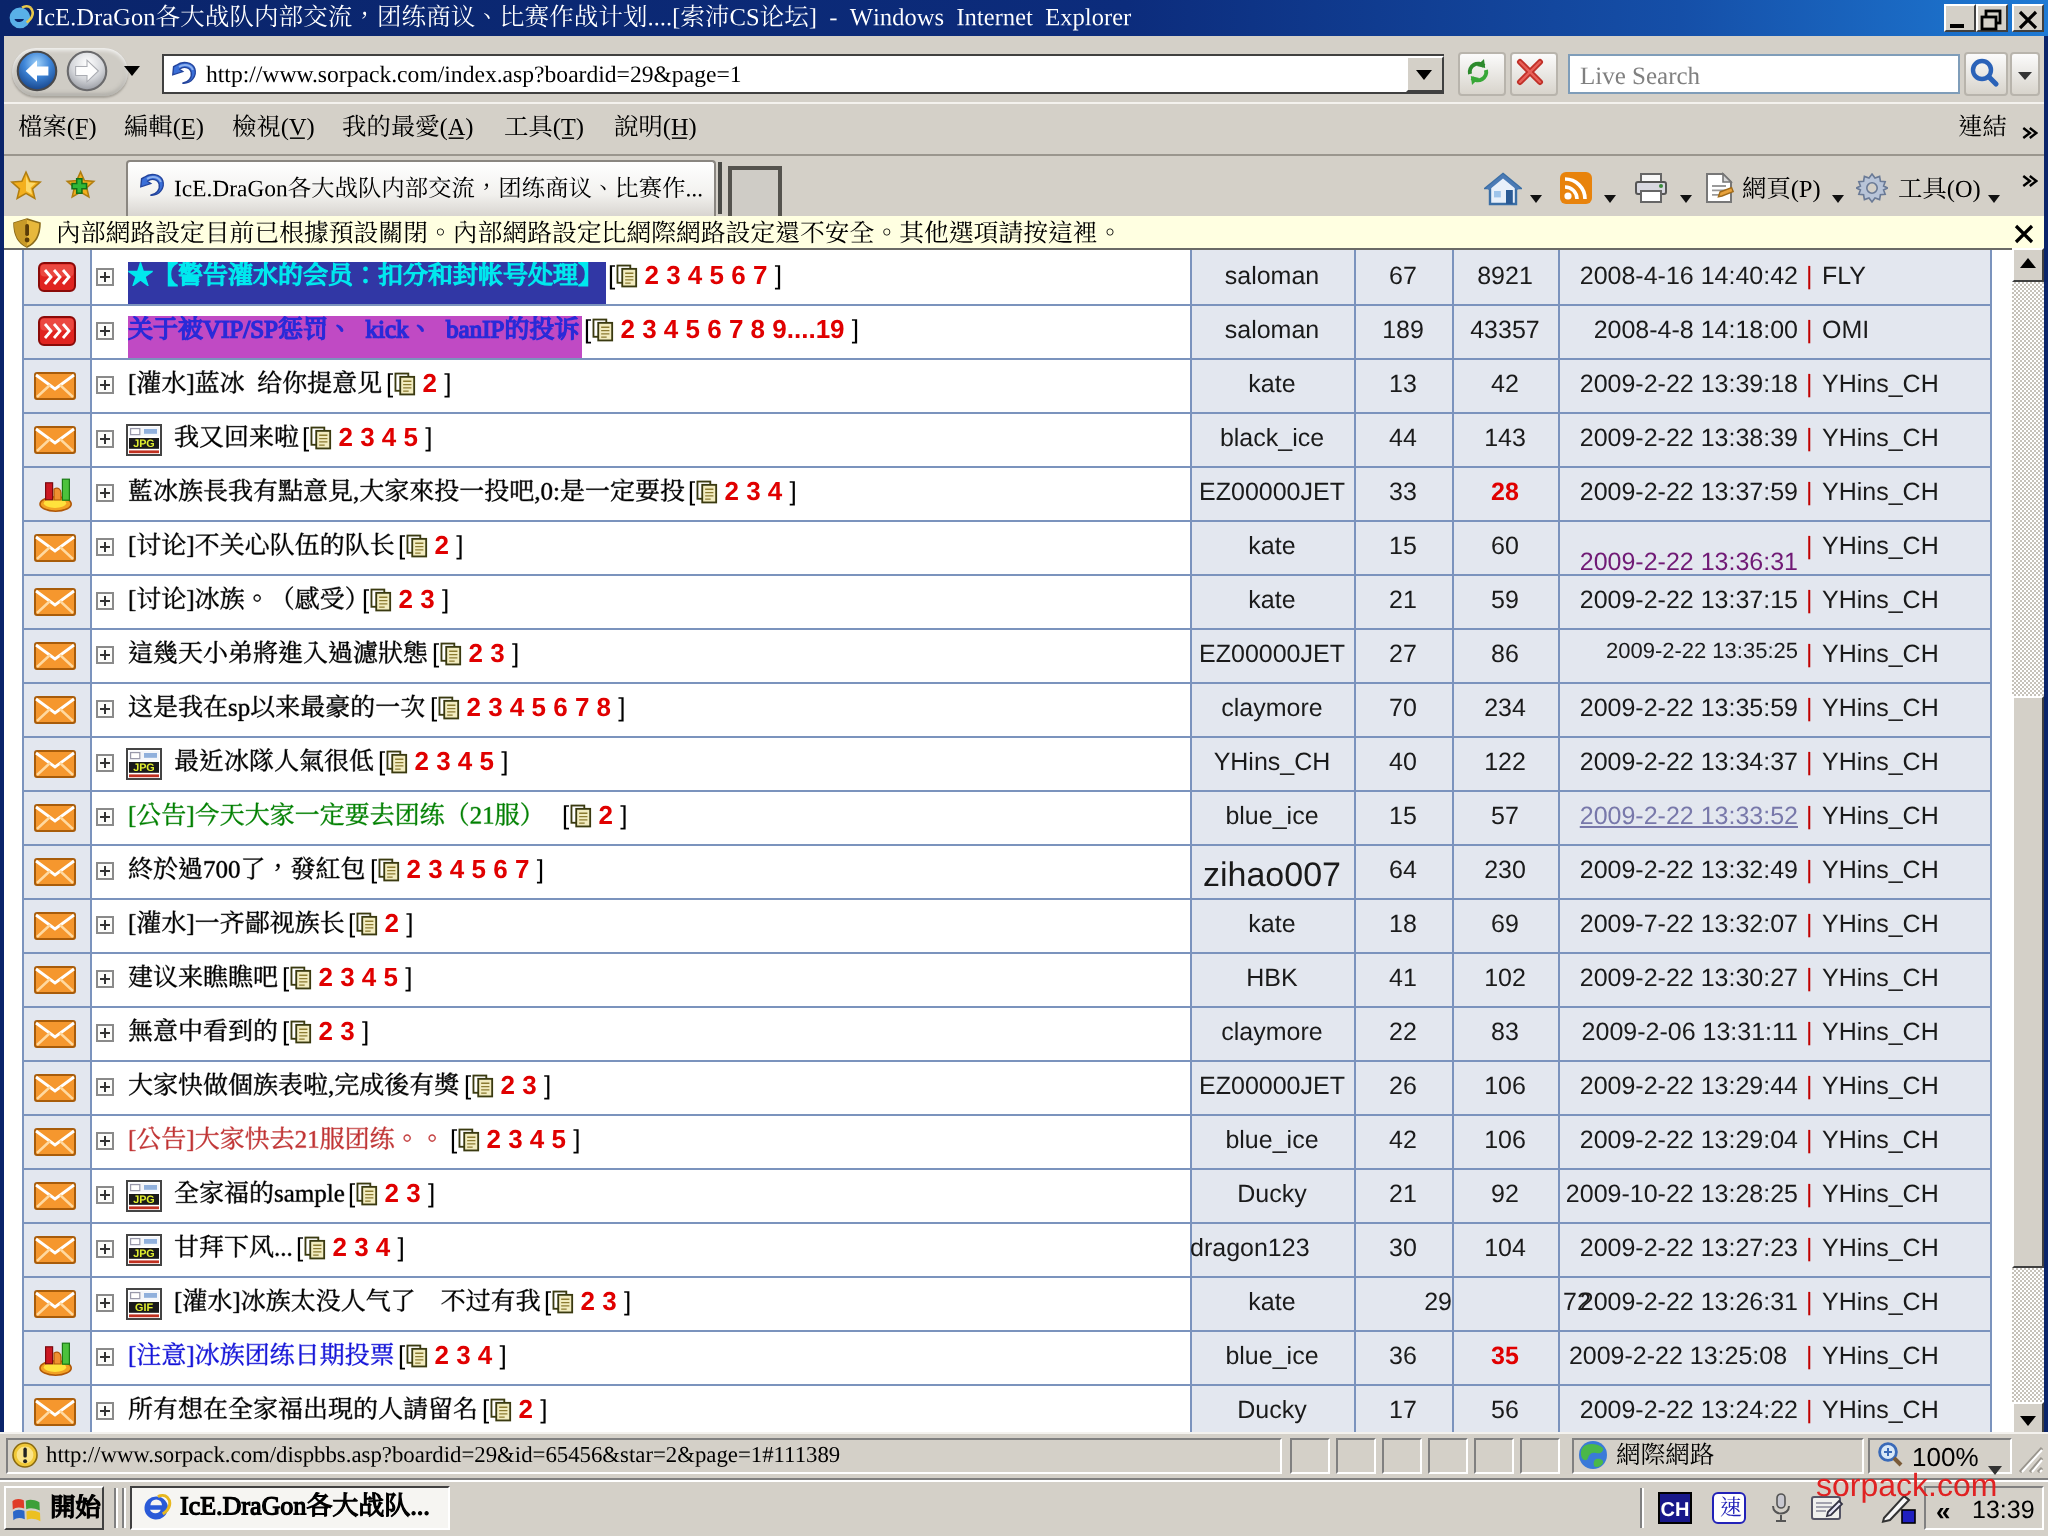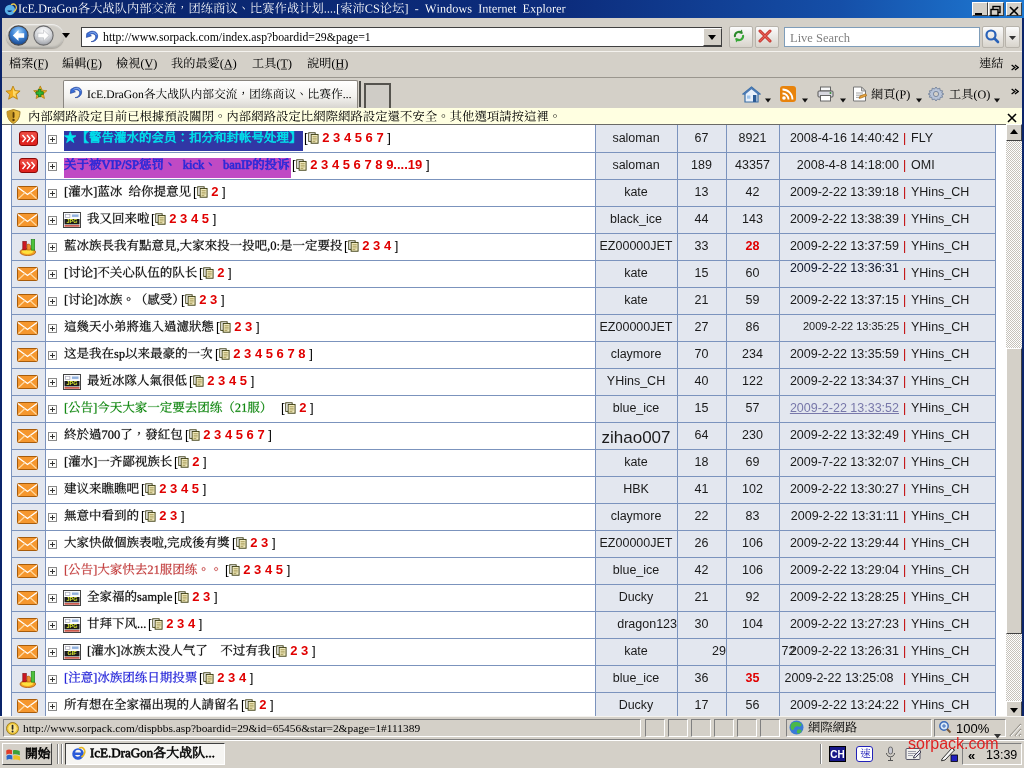--- a/index.html
+++ b/index.html
@@ -905,21 +905,21 @@
         </g>
       </svg></div>
     <div class="ab" style="left:197px;top:140px;font-size:13px;color:#000;white-space:pre;line-height:15px">[<span style="display:inline-block;vertical-align:-2px;width:11px;height:12px"><svg width="11" height="12" viewBox="0 0 12 13">
           <rect x="0.8" y="0.8" width="7" height="9.4" fill="#fff" stroke="#3a3a10" stroke-width="1"></rect>
           <rect x="3.4" y="2.6" width="7.6" height="9.6" fill="#f2ecc0" stroke="#3a3a10" stroke-width="1"></rect>
           <path d="M5 5 h4.5 M5 6.8 h4.5 M5 8.6 h4.5 M5 10.4 h3" stroke="#8a7a30" stroke-width=".7"></path>
         </svg></span> <b style="color:#e00000">2</b> ]</div>
     <div class="ab" style="left:593px;top:141px;width:82px;text-align:center;font-size:12.5px;color:#1a1a1a">kate</div>
     <div class="ab" style="left:675px;top:141px;width:49px;text-align:center;font-size:12.5px;color:#1a1a1a">15</div>
     <div class="ab" style="left:724px;top:141px;width:53px;text-align:center;font-size:12.5px;color:#1a1a1a">60</div>
-    <div class="ab" style="left:777px;top:136px;width:120px;text-align:right;font-size:12.5px;color:#0f172a">2009-2-22 13:36:31</div>
+    <div class="ab" style="left:777px;top:149px;width:120px;text-align:right;font-size:12.5px;color:#701a75">2009-2-22 13:36:31</div>
     <div class="ab" style="left:901px;top:141px;font-size:12.5px;color:#c00000">|</div>
     <div class="ab" style="left:909px;top:141px;font-size:12.5px;color:#1a1a1a">YHins_CH</div>
     <div class="ab" style="left:15px;top:169px"><svg width="21" height="14" viewBox="0 0 21 14">
         <rect x="0.5" y="0.5" width="20" height="13" rx="1" fill="#f5972e" stroke="#a85c0a" stroke-width="1"></rect>
         <path d="M1 1.5 L10.5 8.5 L20 1.5" fill="none" stroke="#ffffff" stroke-width="1.4"></path>
         <path d="M1.5 12.5 L8 6.5 M19.5 12.5 L13 6.5" fill="none" stroke="#ffd9a0" stroke-width="1.2"></path>
       </svg></div>
     <div class="ab" style="left:46px;top:167px"><svg width="9" height="9">
         <rect x="0.5" y="0.5" width="8" height="8" fill="#fcfcfa" stroke="#8a8a8a" stroke-width="1"></rect>
         <path d="M2 4.5 h5 M4.5 2 v5" stroke="#333" stroke-width="1"></path>
@@ -1226,21 +1226,21 @@
         </g>
       </svg></div>
     <div class="ab" style="left:139px;top:383px;font-size:13px;color:#000;white-space:pre;line-height:15px">[<span style="display:inline-block;vertical-align:-2px;width:11px;height:12px"><svg width="11" height="12" viewBox="0 0 12 13">
           <rect x="0.8" y="0.8" width="7" height="9.4" fill="#fff" stroke="#3a3a10" stroke-width="1"></rect>
           <rect x="3.4" y="2.6" width="7.6" height="9.6" fill="#f2ecc0" stroke="#3a3a10" stroke-width="1"></rect>
           <path d="M5 5 h4.5 M5 6.8 h4.5 M5 8.6 h4.5 M5 10.4 h3" stroke="#8a7a30" stroke-width=".7"></path>
         </svg></span> <b style="color:#e00000">2 3</b> ]</div>
     <div class="ab" style="left:593px;top:384px;width:82px;text-align:center;font-size:12.5px;color:#1a1a1a">claymore</div>
     <div class="ab" style="left:675px;top:384px;width:49px;text-align:center;font-size:12.5px;color:#1a1a1a">22</div>
     <div class="ab" style="left:724px;top:384px;width:53px;text-align:center;font-size:12.5px;color:#1a1a1a">83</div>
-    <div class="ab" style="left:777px;top:384px;width:120px;text-align:right;font-size:12.5px;color:#1a1a1a">2009-2-22 13:31:11</div>
+    <div class="ab" style="left:777px;top:384px;width:120px;text-align:right;font-size:12.5px;color:#1a1a1a">2009-2-06 13:31:11</div>
     <div class="ab" style="left:901px;top:384px;font-size:12.5px;color:#c00000">|</div>
     <div class="ab" style="left:909px;top:384px;font-size:12.5px;color:#1a1a1a">YHins_CH</div>
     <div class="ab" style="left:15px;top:412px"><svg width="21" height="14" viewBox="0 0 21 14">
         <rect x="0.5" y="0.5" width="20" height="13" rx="1" fill="#f5972e" stroke="#a85c0a" stroke-width="1"></rect>
         <path d="M1 1.5 L10.5 8.5 L20 1.5" fill="none" stroke="#ffffff" stroke-width="1.4"></path>
         <path d="M1.5 12.5 L8 6.5 M19.5 12.5 L13 6.5" fill="none" stroke="#ffd9a0" stroke-width="1.2"></path>
       </svg></div>
     <div class="ab" style="left:46px;top:410px"><svg width="9" height="9">
         <rect x="0.5" y="0.5" width="8" height="8" fill="#fcfcfa" stroke="#8a8a8a" stroke-width="1"></rect>
         <path d="M2 4.5 h5 M4.5 2 v5" stroke="#333" stroke-width="1"></path>
@@ -1346,21 +1346,21 @@
         </g>
       </svg></div>
     <div class="ab" style="left:172px;top:464px;font-size:13px;color:#000;white-space:pre;line-height:15px">[<span style="display:inline-block;vertical-align:-2px;width:11px;height:12px"><svg width="11" height="12" viewBox="0 0 12 13">
           <rect x="0.8" y="0.8" width="7" height="9.4" fill="#fff" stroke="#3a3a10" stroke-width="1"></rect>
           <rect x="3.4" y="2.6" width="7.6" height="9.6" fill="#f2ecc0" stroke="#3a3a10" stroke-width="1"></rect>
           <path d="M5 5 h4.5 M5 6.8 h4.5 M5 8.6 h4.5 M5 10.4 h3" stroke="#8a7a30" stroke-width=".7"></path>
         </svg></span> <b style="color:#e00000">2 3</b> ]</div>
     <div class="ab" style="left:593px;top:465px;width:82px;text-align:center;font-size:12.5px;color:#1a1a1a">Ducky</div>
     <div class="ab" style="left:675px;top:465px;width:49px;text-align:center;font-size:12.5px;color:#1a1a1a">21</div>
     <div class="ab" style="left:724px;top:465px;width:53px;text-align:center;font-size:12.5px;color:#1a1a1a">92</div>
-    <div class="ab" style="left:777px;top:465px;width:120px;text-align:right;font-size:12.5px;color:#1a1a1a">2009-2-22 13:28:25</div>
+    <div class="ab" style="left:777px;top:465px;width:120px;text-align:right;font-size:12.5px;color:#1a1a1a">2009-10-22 13:28:25</div>
     <div class="ab" style="left:901px;top:465px;font-size:12.5px;color:#c00000">|</div>
     <div class="ab" style="left:909px;top:465px;font-size:12.5px;color:#1a1a1a">YHins_CH</div>
     <div class="ab" style="left:15px;top:493px"><svg width="21" height="14" viewBox="0 0 21 14">
         <rect x="0.5" y="0.5" width="20" height="13" rx="1" fill="#f5972e" stroke="#a85c0a" stroke-width="1"></rect>
         <path d="M1 1.5 L10.5 8.5 L20 1.5" fill="none" stroke="#ffffff" stroke-width="1.4"></path>
         <path d="M1.5 12.5 L8 6.5 M19.5 12.5 L13 6.5" fill="none" stroke="#ffd9a0" stroke-width="1.2"></path>
       </svg></div>
     <div class="ab" style="left:46px;top:491px"><svg width="9" height="9">
         <rect x="0.5" y="0.5" width="8" height="8" fill="#fcfcfa" stroke="#8a8a8a" stroke-width="1"></rect>
         <path d="M2 4.5 h5 M4.5 2 v5" stroke="#333" stroke-width="1"></path>
@@ -1383,21 +1383,21 @@
           <use href="#g3" x="4000"></use>
           <use href="#g3" x="4250"></use>
           <use href="#g3" x="4500"></use>
         </g>
       </svg></div>
     <div class="ab" style="left:146px;top:491px;font-size:13px;color:#000;white-space:pre;line-height:15px">[<span style="display:inline-block;vertical-align:-2px;width:11px;height:12px"><svg width="11" height="12" viewBox="0 0 12 13">
           <rect x="0.8" y="0.8" width="7" height="9.4" fill="#fff" stroke="#3a3a10" stroke-width="1"></rect>
           <rect x="3.4" y="2.6" width="7.6" height="9.6" fill="#f2ecc0" stroke="#3a3a10" stroke-width="1"></rect>
           <path d="M5 5 h4.5 M5 6.8 h4.5 M5 8.6 h4.5 M5 10.4 h3" stroke="#8a7a30" stroke-width=".7"></path>
         </svg></span> <b style="color:#e00000">2 3 4</b> ]</div>
-    <div class="ab" style="left:593px;top:492px;width:82px;text-align:right;font-size:12.5px;color:#1a1a1a">dragon123</div>
+    <div class="ab" style="left:593px;top:492px;width:82px;text-align:left;font-size:12.5px;color:#1a1a1a">dragon123</div>
     <div class="ab" style="left:675px;top:492px;width:49px;text-align:center;font-size:12.5px;color:#1a1a1a">30</div>
     <div class="ab" style="left:724px;top:492px;width:53px;text-align:center;font-size:12.5px;color:#1a1a1a">104</div>
     <div class="ab" style="left:777px;top:492px;width:120px;text-align:right;font-size:12.5px;color:#1a1a1a">2009-2-22 13:27:23</div>
     <div class="ab" style="left:901px;top:492px;font-size:12.5px;color:#c00000">|</div>
     <div class="ab" style="left:909px;top:492px;font-size:12.5px;color:#1a1a1a">YHins_CH</div>
     <div class="ab" style="left:15px;top:520px"><svg width="21" height="14" viewBox="0 0 21 14">
         <rect x="0.5" y="0.5" width="20" height="13" rx="1" fill="#f5972e" stroke="#a85c0a" stroke-width="1"></rect>
         <path d="M1 1.5 L10.5 8.5 L20 1.5" fill="none" stroke="#ffffff" stroke-width="1.4"></path>
         <path d="M1.5 12.5 L8 6.5 M19.5 12.5 L13 6.5" fill="none" stroke="#ffd9a0" stroke-width="1.2"></path>
       </svg></div>

